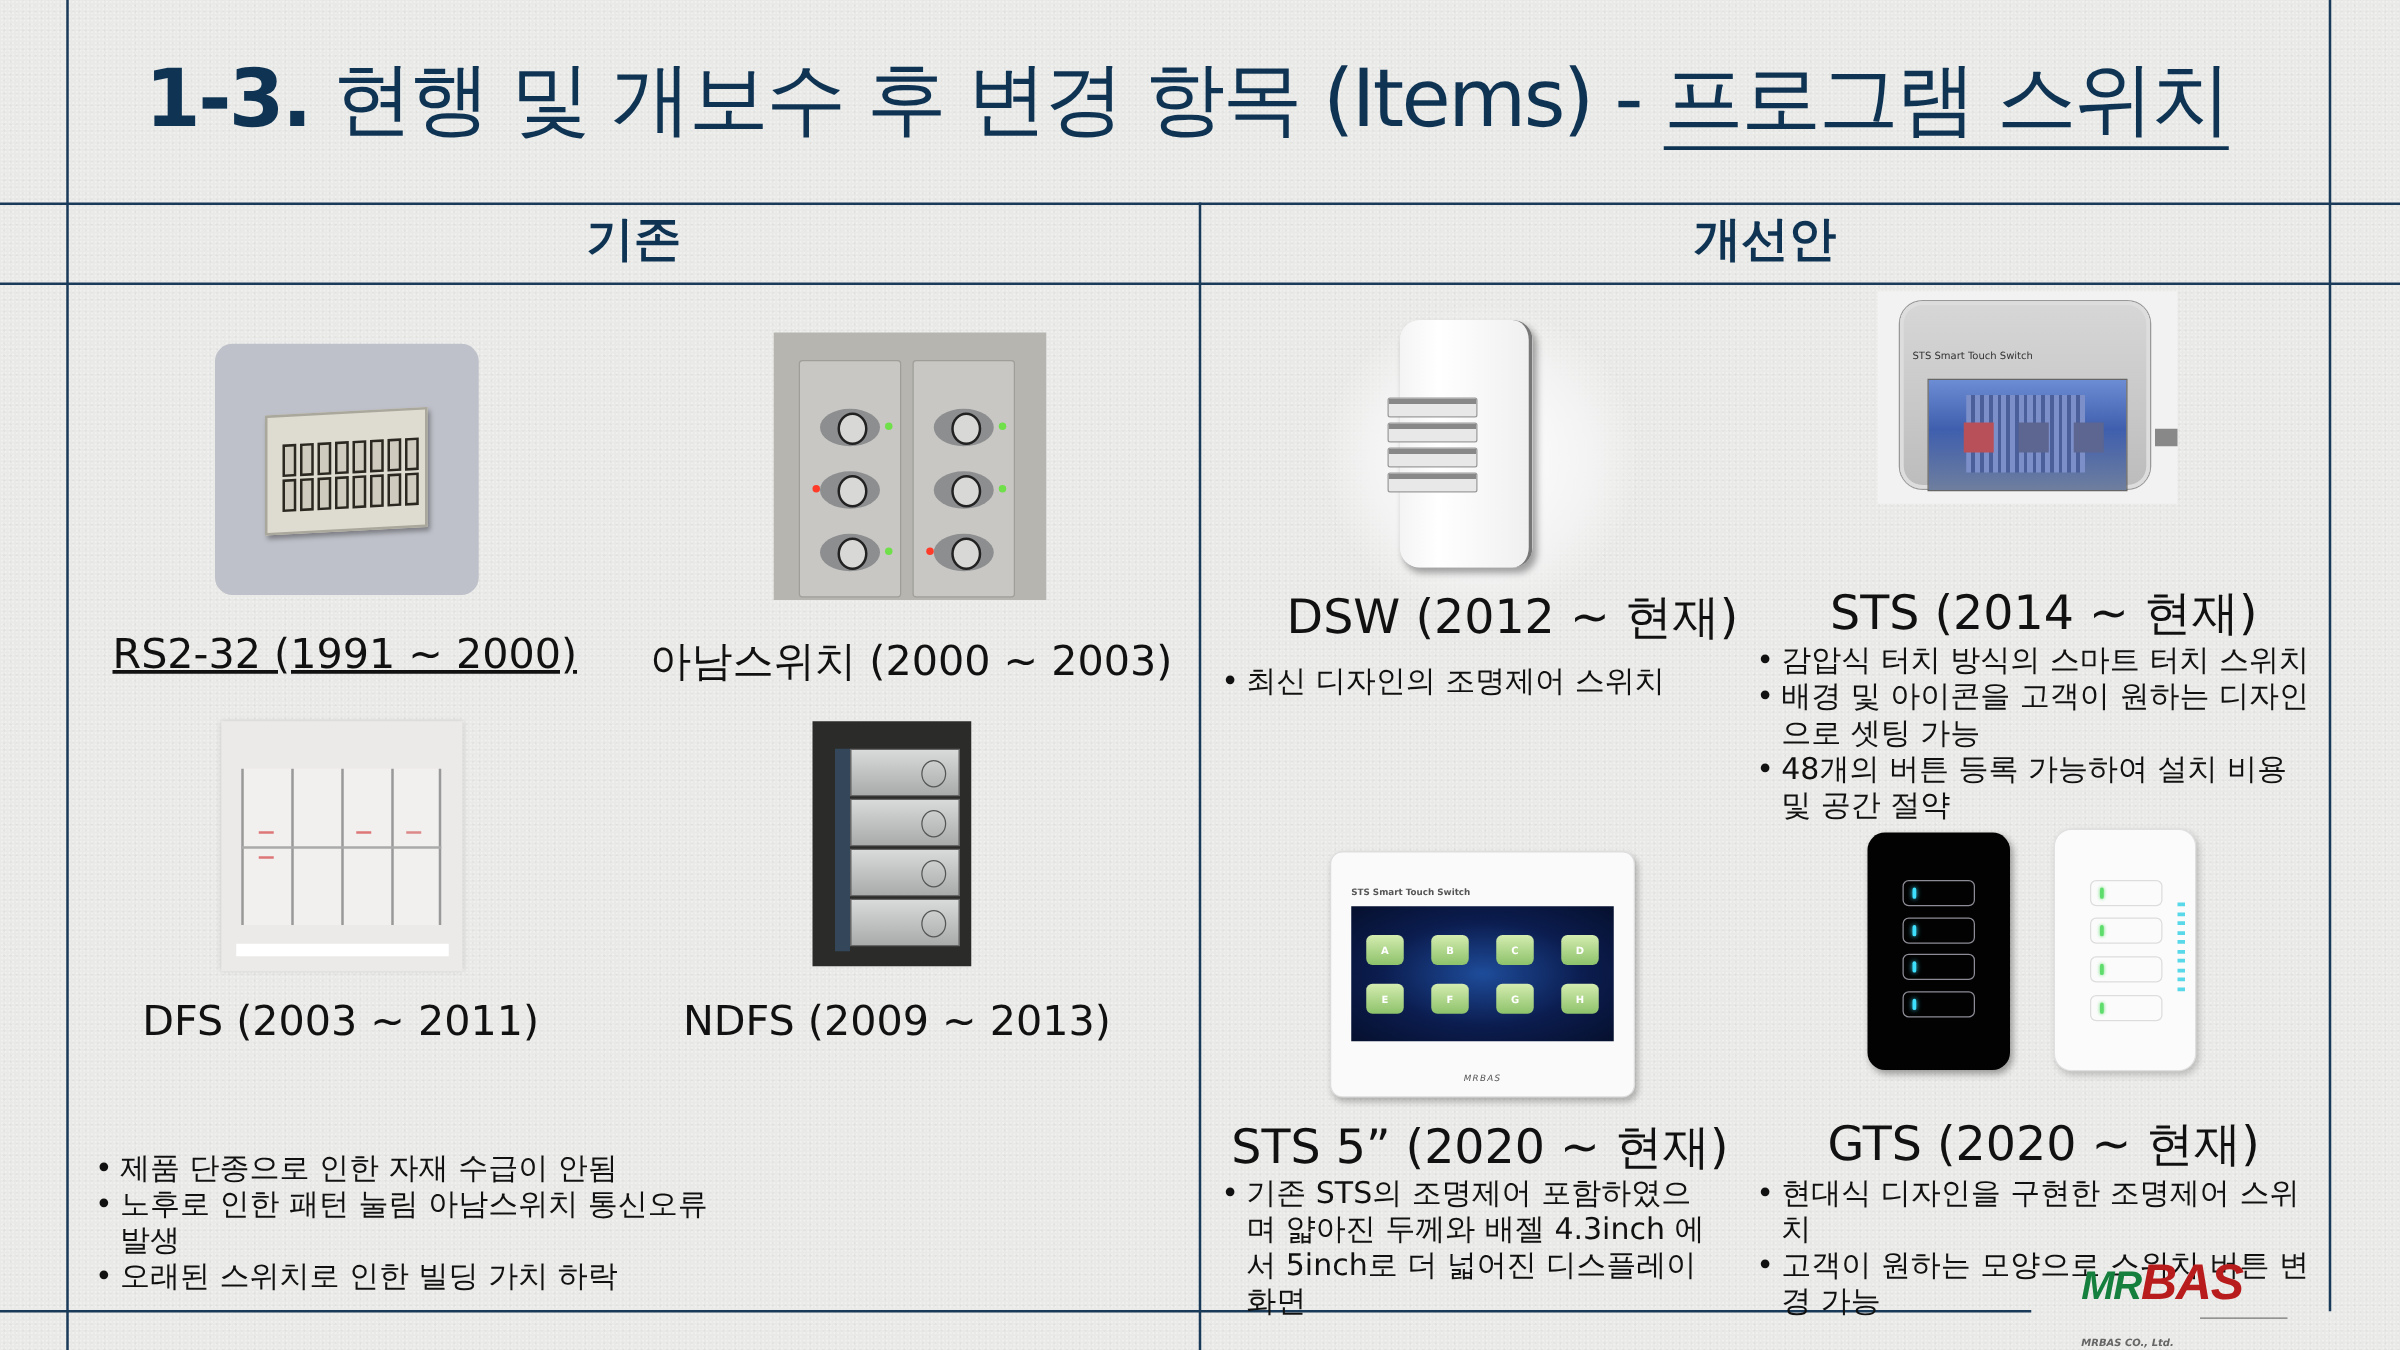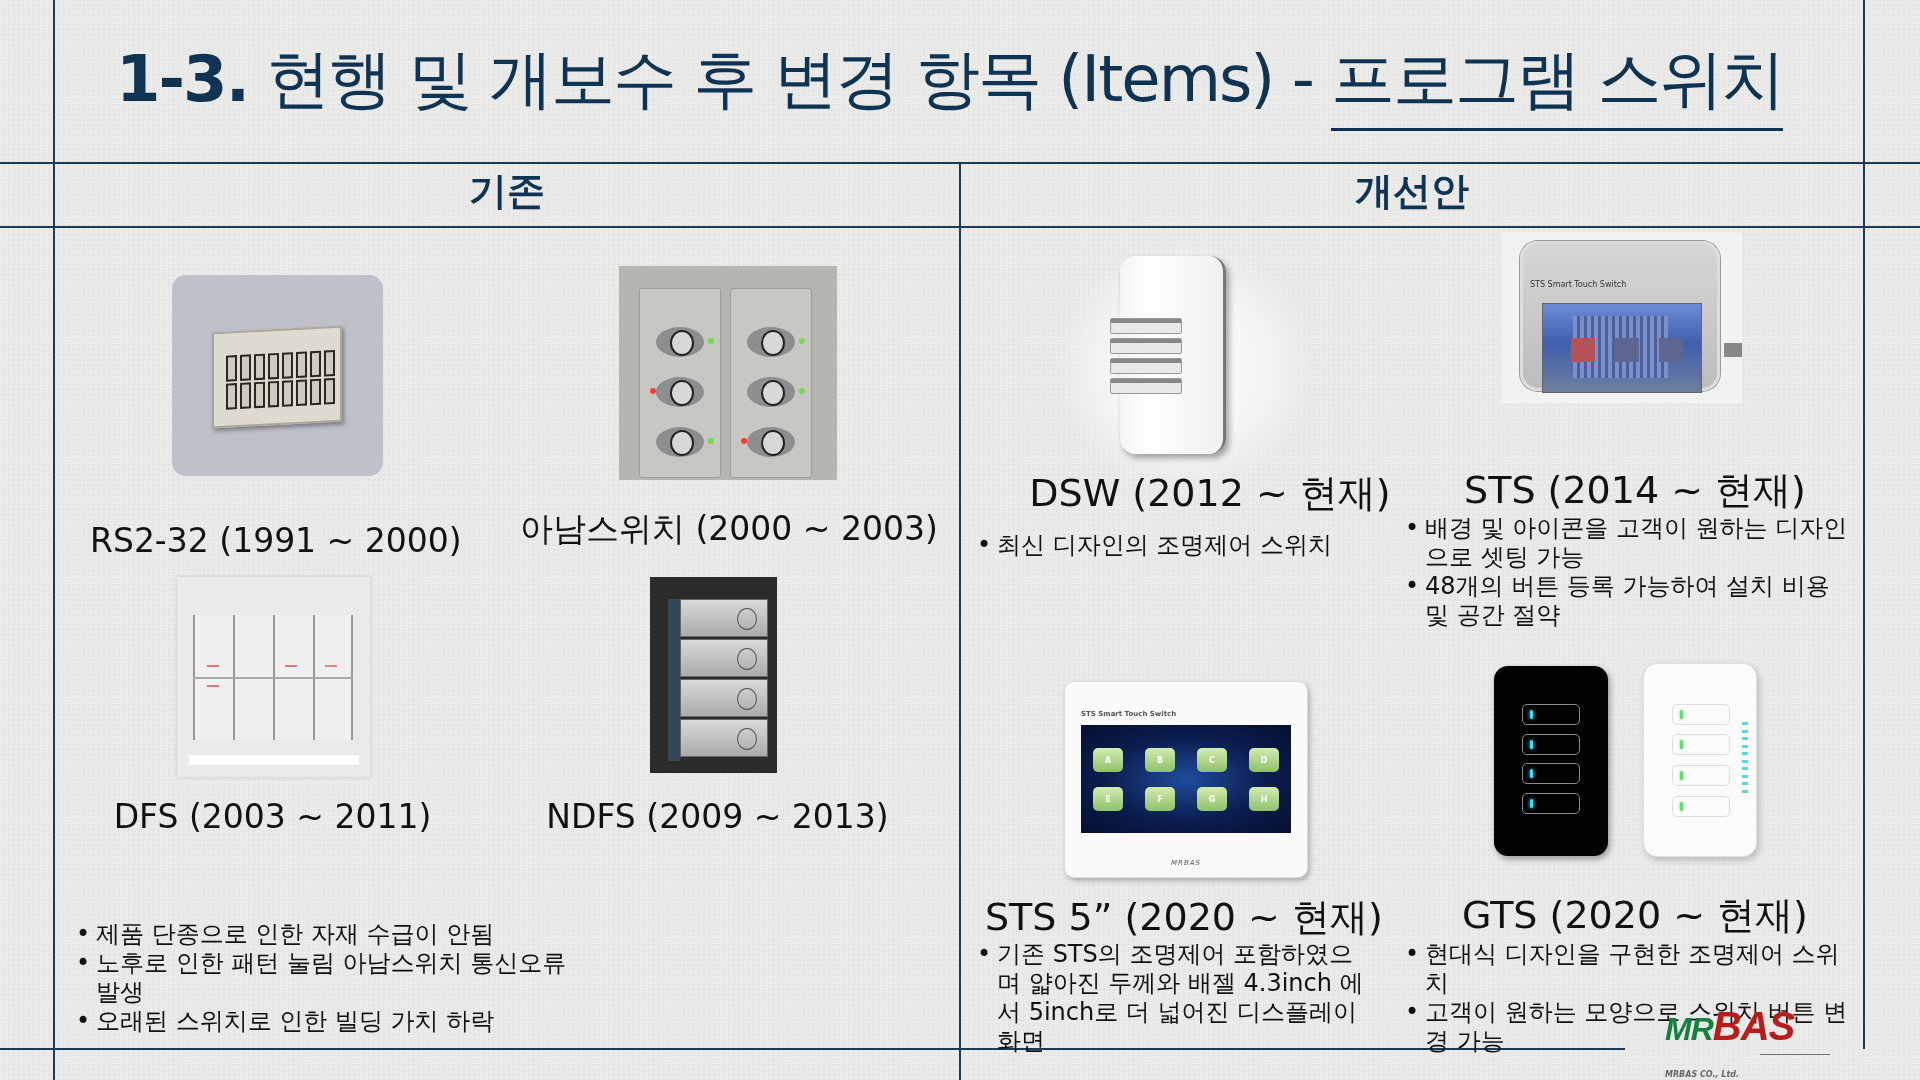--- a/index.html
+++ b/index.html
@@ -19,21 +19,21 @@
   .line-h { position: absolute; height: 2px; background: #1a3a5a; }
   .line-v { position: absolute; width: 2px; background: #1a3a5a; }
 
   .title {
     position: absolute; left: 116px; top: 36px;
     font-size: 64px; color: #0f3453; letter-spacing: -2px;
     font-family: "DejaVu Sans", sans-serif; font-weight: normal;
     white-space: nowrap;
   }
   .title .num { font-weight: bold; }
-  .title .underline { border-bottom: 3px solid #0f3453; padding-bottom: 12px; }
+  .title .underline { border-bottom: 3px solid #0f3453; padding-bottom: 0; }
 
   .col-header {
     position: absolute; top: 166px; font-size: 38px; font-weight: bold;
     color: #0f3453; text-align: center;
   }
 
   .caption {
     position: absolute; font-size: 33px; color: #111; white-space: nowrap;
     text-align: center;
   }
@@ -175,21 +175,21 @@
         <span></span>
         <span></span>
         <span></span>
         <span></span>
         <span></span>
         <span></span>
         <span></span>
     </div>
   </div>
 </div>
-<div class="caption" style="left:90px; top:521px; width:370px;">RS2-32 (1991 ~ 2000)</div>
+<div class="caption" style="left:90px; top:503px; width:370px;text-decoration:underline;">RS2-32 (1991 ~ 2000)</div>
 
 <div class="img anam" style="left:619px; top:266px; width:218px; height:214px;">
   <div class="plate" style="left:20px;">
     <div class="btn" style="top:38px;"></div>
       <div class="led" style="left:68px;top:49px;background:#6fe04a;"></div>
     <div class="btn" style="top:88px;"></div>
       <div class="led" style="left:10px;top:99px;background:#ff3b2a;"></div>
     <div class="btn" style="top:138px;"></div>
       <div class="led" style="left:68px;top:149px;background:#6fe04a;"></div>
   </div>
@@ -251,20 +251,21 @@
   <div class="screen">
     <div class="bldg"></div>
     <div class="tile" style="left:28px;background:#b8505a;"></div>
     <div class="tile" style="left:72px;background:#5c6690;"></div>
     <div class="tile" style="left:116px;background:#5c6690;"></div>
   </div>
   <div class="knob"></div>
 </div>
 <div class="caption big" style="left:1445px; top:465px; width:380px;">STS (2014 ~ 현재)</div>
 <div class="bullets" style="left:1405px; top:514px; width:450px;">
+  <div class="b">감압식 터치 방식의 스마트 터치 스위치</div>
   <div class="b">배경 및 아이콘을 고객이 원하는 디자인으로 셋팅 가능</div>
   <div class="b">48개의 버튼 등록 가능하여 설치 비용 및 공간 절약</div>
 </div>
 
 <div class="sts5" style="left:1064px; top:681px; width:244px; height:197px;">
   <div class="lbl">STS  Smart Touch Switch</div>
   <div class="screen">
     <div class="key" style="left:12px;top:23px;">A</div>
     <div class="key" style="left:64px;top:23px;">B</div>
     <div class="key" style="left:116px;top:23px;">C</div>

